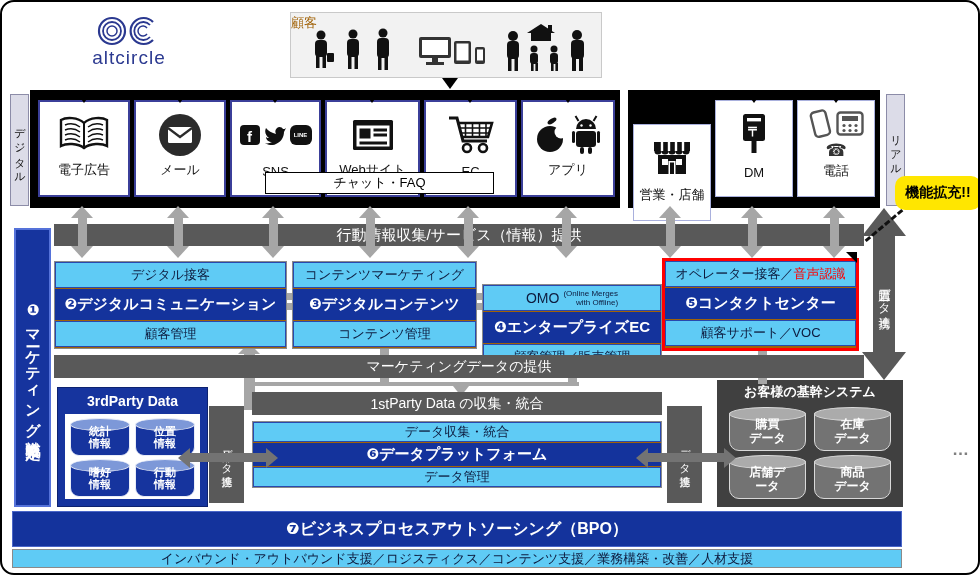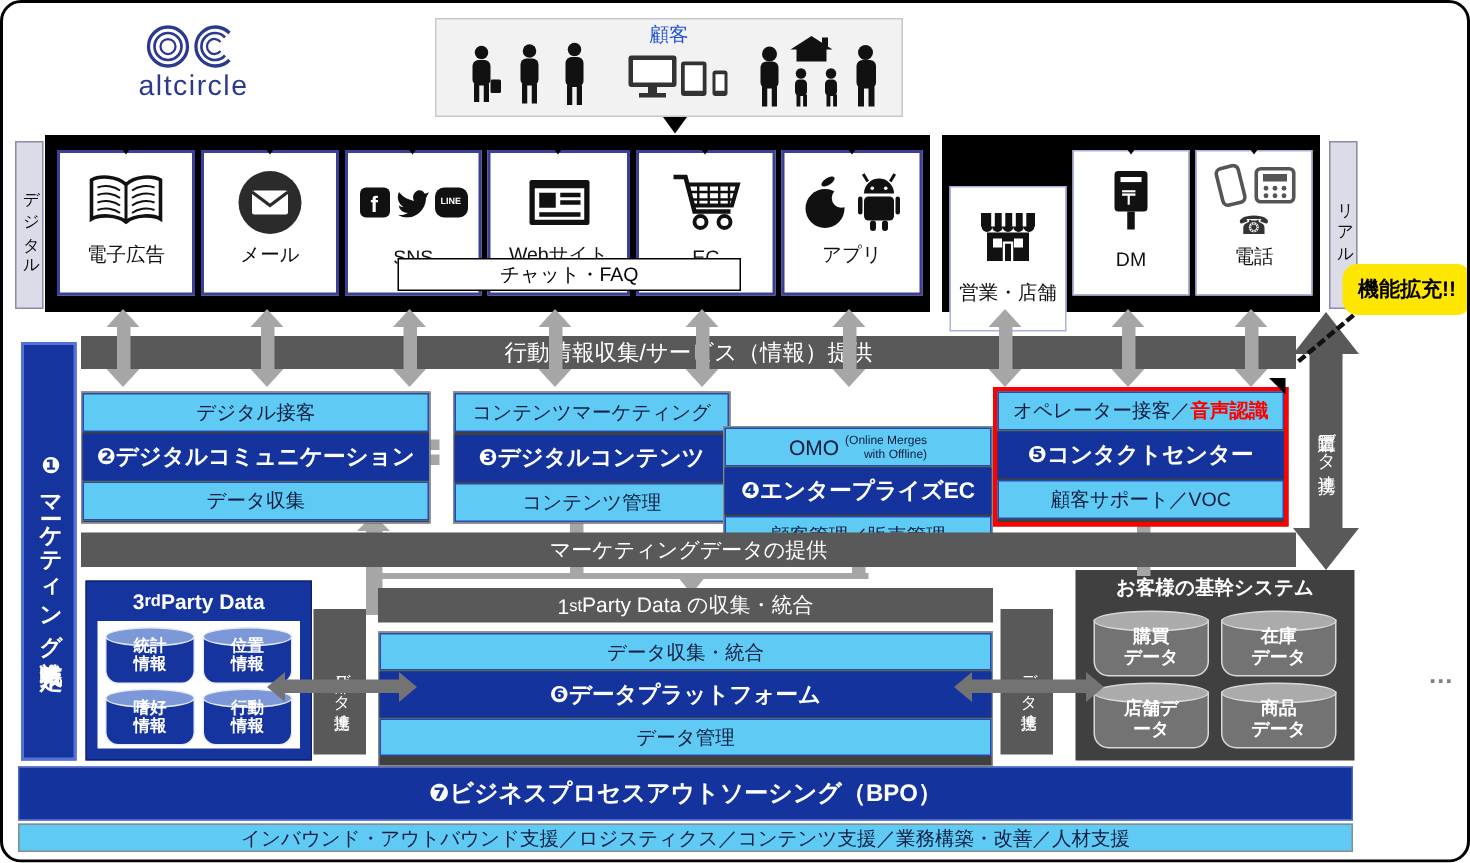--- a/index.html
+++ b/index.html
@@ -25,60 +25,60 @@
     border-left:11.5px solid transparent;border-right:11.5px solid transparent;border-top:12px solid #a6a6a6;}
   .uparr{position:absolute;width:9px;background:#a6a6a6;z-index:1;}
   .uparr::before{content:"";position:absolute;top:-11px;left:-6.5px;width:0;height:0;
     border-left:11px solid transparent;border-right:11px solid transparent;border-bottom:11px solid #a6a6a6;}
   .harrow{position:absolute;height:9px;background:#737373;z-index:3;}
   .harrow::before{content:"";position:absolute;left:-12px;top:-5.5px;width:0;height:0;
     border-top:10px solid transparent;border-bottom:10px solid transparent;border-right:12px solid #737373;}
   .harrow::after{content:"";position:absolute;right:-12px;top:-5.5px;width:0;height:0;
     border-top:10px solid transparent;border-bottom:10px solid transparent;border-left:12px solid #737373;}
   
-  .solbox{position:absolute;top:259px;background:#404040;border:1px solid #8a8a8a;display:flex;flex-direction:column;gap:1px;box-sizing:border-box;z-index:2;}
+  .solbox{position:absolute;top:259px;background:#a16207;border:1px solid #8a8a8a;display:flex;flex-direction:column;gap:1px;box-sizing:border-box;z-index:2;}
   .slight{background:#5fcbf5;border:1px solid #2849ae;color:#0d1b3e;font-size:13px;height:26px;
     display:flex;align-items:center;justify-content:center;box-sizing:border-box;}
   .sdark{background:#14339c;color:#fff;font-weight:bold;font-size:15px;height:31px;
     display:flex;align-items:center;justify-content:center;}
   .dot{position:absolute;width:7px;height:7px;background:#a6a6a6;z-index:1;}
   
   .cylb{position:relative;background:#16349e;border:1px solid #e8ecf8;border-radius:0 0 9px 9px;
     margin-top:7px;color:#fff;font-weight:bold;font-size:11px;text-align:center;height:30px;
     display:flex;align-items:flex-start;justify-content:center;white-space:pre-line;line-height:1.1;}
   .cylb::before{content:"";position:absolute;top:-7px;left:-1px;right:-1px;height:13px;background:#7d98d8;
     border:1px solid #e8ecf8;border-radius:50%;box-sizing:border-box;}
   .cylb span{position:relative;z-index:1;}
   .cylg{position:relative;background:#737373;border:1px solid #d9d9d9;border-radius:0 0 10px 10px;
     margin-top:7px;color:#fff;font-weight:bold;font-size:12px;text-align:center;height:36px;
     display:flex;align-items:center;justify-content:center;white-space:pre-line;line-height:1.15;}
   .cylg::before{content:"";position:absolute;top:-7px;left:-1px;right:-1px;height:14px;background:#ababab;
     border:1px solid #d9d9d9;border-radius:50%;box-sizing:border-box;}
   .cylg span{position:relative;z-index:1;}
-  sup{font-size:11px;}
+  sup{font-size:14px;}
 </style>
 </head>
 <body>
 
 <div id="canvas">
 
   <div class="abs" style="left:64px;top:8px;width:126px;height:64px;display:flex;flex-direction:column;align-items:center;justify-content:center;">
     <svg width="66" height="32" viewBox="0 0 66 32">
       <circle cx="16" cy="16" r="13" fill="none" stroke="#2b3990" stroke-width="2.2"></circle>
       <circle cx="16" cy="16" r="9" fill="none" stroke="#2b3990" stroke-width="1.8"></circle>
       <circle cx="16" cy="16" r="5" fill="none" stroke="#2b3990" stroke-width="1.5"></circle>
       <path d="M57 7 A13 13 0 1 0 57 25" fill="none" stroke="#2b3990" stroke-width="2.2"></path>
       <path d="M54 10 A9 9 0 1 0 54 22" fill="none" stroke="#2b3990" stroke-width="1.8"></path>
       <path d="M51 13 A5 5 0 1 0 51 19" fill="none" stroke="#2b3990" stroke-width="1.5"></path>
     </svg>
     <div style="color:#2b3990;font-size:19px;letter-spacing:1px;">altcircle</div>
   </div>
 
   <div class="abs" style="left:288px;top:10px;width:312px;height:66px;background:#f2f2f2;border:1px solid #c9c9c9;box-sizing:border-box;">
-    <div class="abs" style="left:0;right:0;top:1px;text-align:center;font-size:13px;color:#1d4ed8;z-index:1;">顧客</div>
+    <div class="abs" style="left:0;right:0;top:1px;text-align:left;font-size:13px;color:#a16207;z-index:1;">顧客</div>
     <svg class="abs" style="left:0;top:10px;" width="310" height="54" viewBox="0 0 310 54">
 
       <g fill="#111">
         <circle cx="30" cy="12" r="4.5"></circle>
           <rect x="24" y="17" width="12" height="17" rx="4"></rect>
         <rect x="25" y="33" width="3.5" height="12"></rect>
           <rect x="31.5" y="33" width="3.5" height="12"></rect>
         <rect x="36" y="30" width="7" height="9" rx="1"></rect>
         <circle cx="62" cy="11" r="4.5"></circle>
           <rect x="56" y="16" width="12" height="18" rx="4"></rect>
@@ -284,42 +284,42 @@
   <div class="varrow" style="left:560px;"></div>
   <div class="varrow" style="left:664px;"></div>
   <div class="varrow" style="left:746px;"></div>
   <div class="varrow" style="left:828px;"></div>
 
   <div class="abs flex vtext" style="left:12px;top:226px;width:37px;height:279px;background:#16349e;border:2px solid #5572d9;color:#fff;font-weight:bold;font-size:15px;letter-spacing:1px;box-sizing:border-box;">❶マーケティング戦略策定</div>
 
   <div class="solbox" style="left:52px;width:233px;height:88px;">
     <div class="slight">デジタル接客</div>
     <div class="sdark">❷デジタルコミュニケーション</div>
-    <div class="slight">データ収集</div>
-  </div>
-  <div class="solbox" style="left:300px;width:185px;height:88px;justify-content:space-between;">
+    <div class="slight">顧客管理</div>
+  </div>
+  <div class="solbox" style="left:290px;width:185px;height:88px;">
     <div class="slight">コンテンツマーケティング</div>
     <div class="sdark">❸デジタルコンテンツ</div>
     <div class="slight">コンテンツ管理</div>
   </div>
   <div class="solbox" style="left:480px;width:180px;height:88px;margin-top:23px;">
     <div class="slight" style="gap:4px;">
       <span style="font-size:14px;">OMO</span>
       <span style="font-size:8px;line-height:1.15;text-align:right;">
         <span style="display:block;">(Online Merges</span>
         <span style="display:block;">with Offline)</span>
       </span>
     </div>
     <div class="sdark">❹エンタープライズEC</div>
     <div class="slight">顧客管理／販売管理</div>
   </div>
   <div class="solbox" style="left:660px;top:256px;width:197px;height:93px;border:3px solid #ff0000;">
     <div class="slight">
       <span>オペレーター接客／</span>
-        <span style="color:#ff0000;font-weight:bold;">音声認識</span>
+        <span style="color:#ff0000;font-weight:normal;">音声認識</span>
     </div>
     <div class="sdark">❺コンタクトセンター</div>
     <div class="slight">顧客サポート／VOC</div>
   </div>
   <div class="abs" style="left:844px;top:250px;width:0;height:0;border-top:11px solid #000;border-left:11px solid transparent;z-index:4;"></div>
 
   <div class="dot" style="left:284px;top:291px;"></div>
   <div class="dot" style="left:284px;top:301px;"></div>
   <div class="dot" style="left:474px;top:291px;"></div>
   <div class="dot" style="left:474px;top:301px;"></div>
@@ -353,21 +353,21 @@
   </div>
 
   <div class="abs flex vtext" style="left:207px;top:404px;width:35px;height:97px;background:#595959;color:#fff;font-size:11px;z-index:2;">外部データ連携</div>
   <div class="harrow" style="left:188px;top:451px;width:76px;"></div>
 
   <div class="abs flex gbar" style="left:250px;top:390px;width:410px;height:23px;font-size:14px;z-index:2;">
     <span>1</span>
       <sup>st</sup>
       <span> Party Data の収集・統合</span>
   </div>
-  <div class="solbox" style="left:250px;top:419px;width:410px;height:90px;">
+  <div class="solbox" style="left:250px;top:419px;width:410px;height:67px;">
     <div class="slight" style="height:25px;">データ収集・統合</div>
     <div class="sdark" style="height:30px;">❻データプラットフォーム</div>
     <div class="slight" style="height:25px;">データ管理</div>
   </div>
 
   <div class="abs flex vtext" style="left:665px;top:404px;width:35px;height:97px;background:#595959;color:#fff;font-size:11px;z-index:2;">データ連携</div>
   <div class="harrow" style="left:646px;top:451px;width:76px;"></div>
 
   <div class="abs" style="left:715px;top:378px;width:186px;height:127px;background:#404040;box-sizing:border-box;">
     <div class="flex" style="height:24px;color:#fff;font-weight:bold;font-size:13px;">お客様の基幹システム</div>

